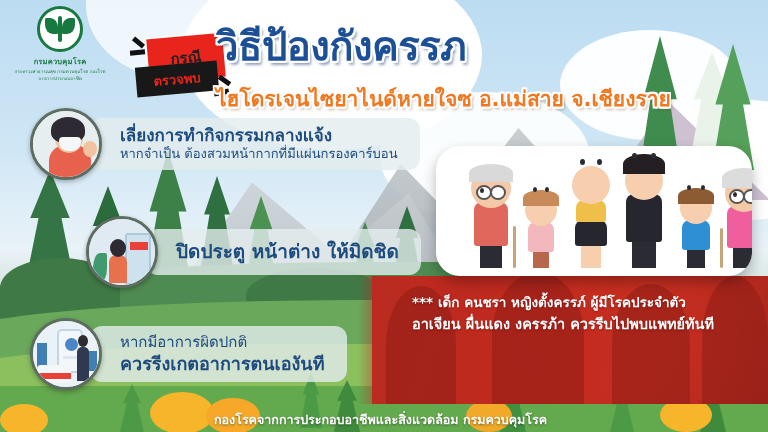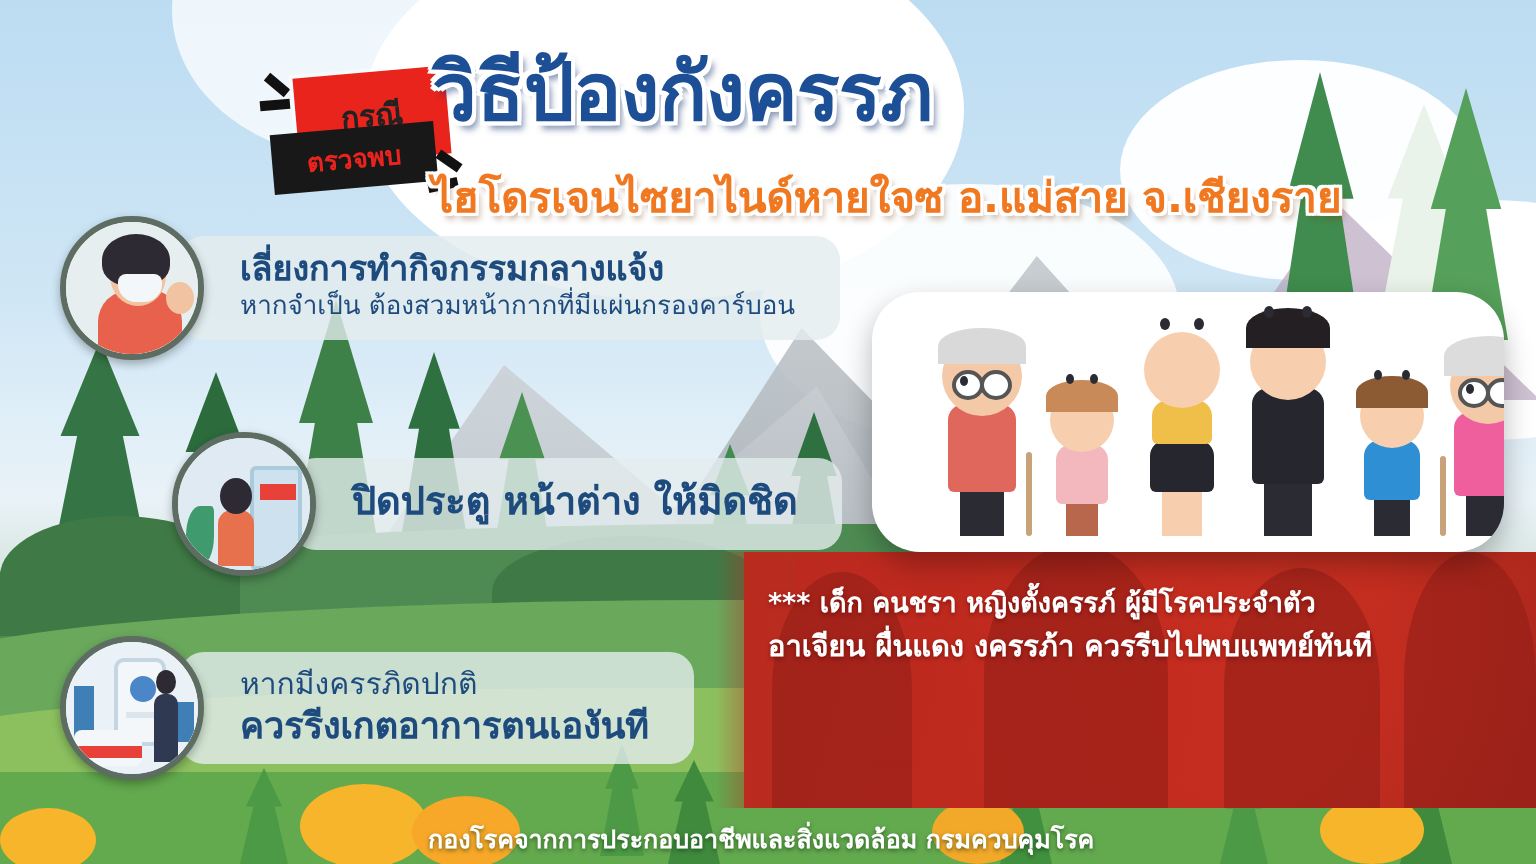--- a/index.html
+++ b/index.html
@@ -194,21 +194,21 @@
     content:""; position:absolute; top:0; width:12px; height:11px;
     border:2px solid #555; border-radius:50%; background:#fff;
   }
   .fam .glasses:before { left:0; } .fam .glasses:after { right:0; }
   .eye { position:absolute; width:4px; height:5px; background:#2b2b33; border-radius:50%; top:3px; }
 
   
   .alert-text { position:absolute; left:384px; top:292px; width:384px; }
   .alert-text div {
     color:#ffffff; font-size:14.5px; font-weight:bold; line-height:1.55;
-    white-space:nowrap; text-shadow:0 1px 2px rgba(80,0,0,.5);
+    white-space:nowrap; text-shadow:0 1px 2px rgba(80,0,0,.5);margin-left:28px;
   }
   .alert-text div:first-child { font-size:13.5px; }
 
   
   .footer-left {
     position:absolute; left:214px; top:410px; font-size:12.5px; font-weight:bold;
     color:#ffffff; white-space:nowrap; text-shadow:0 1px 2px rgba(0,40,0,.55);
   }
   .footer-right {
     position:absolute; right:10px; top:412px; font-size:10.5px;
@@ -294,20 +294,29 @@
   <div class="flower" style="left:466px;top:400px;width:46px;height:32px;background:#f2a828;"></div>
   <div class="flower" style="left:660px;top:398px;width:52px;height:34px;background:#f6b52a;"></div>
 
   <div class="redzone">
     <div class="red-flora" style="left:14px;top:10px;width:70px;height:118px;"></div>
     <div class="red-flora" style="left:120px;top:-4px;width:92px;height:132px;"></div>
     <div class="red-flora" style="left:240px;top:8px;width:78px;height:120px;"></div>
     <div class="red-flora" style="left:330px;top:0px;width:66px;height:128px;"></div>
   </div>
 
+  <div class="logo-wrap">
+    <div class="logo-badge">
+      <div class="rod"></div>
+      <div class="wing wl"></div>
+      <div class="wing wr"></div>
+    </div>
+    <div class="logo-t1">กรมควบคุมโรค</div>
+    <div class="logo-t2">กระทรวงสาธารณสุข กรมควบคุมโรค กองโรคจากการประกอบอาชีพ</div>
+  </div>
 
   <div class="stamp">
     <div class="spark sp1"></div>
     <div class="spark sp2"></div>
     <div class="red">
       <span>กรณี</span>
     </div>
     <div class="black">
       <span>ตรวจพบ</span>
     </div>
@@ -356,21 +365,21 @@
       <div class="ic-phone">
           <div class="av"></div>
           <div class="l1"></div>
         </div>
       <div class="ic-amb">
           <div class="rd"></div>
         </div>
       <div class="ic-nurse"></div>
     </div>
     <div class="b-pill">
-      <div class="b-l1">หากมีงครรภิดปกติ</div>
+      <div class="b-l1">หากมีอาการผิดปกติ</div>
       <div class="b-l2">ควรรีงเกตอาการตนเองันที</div>
     </div>
   </div>
 
   <div class="family-card">
 
     <div class="fam" style="left:32px;width:46px;height:106px;">
       <div class="legs" style="bottom:0;width:22px;height:26px;"></div>
       <div class="body" style="bottom:22px;width:34px;height:44px;background:#e0675c;"></div>
       <div class="head" style="bottom:60px;width:40px;height:40px;background:#f4c9a8;"></div>

